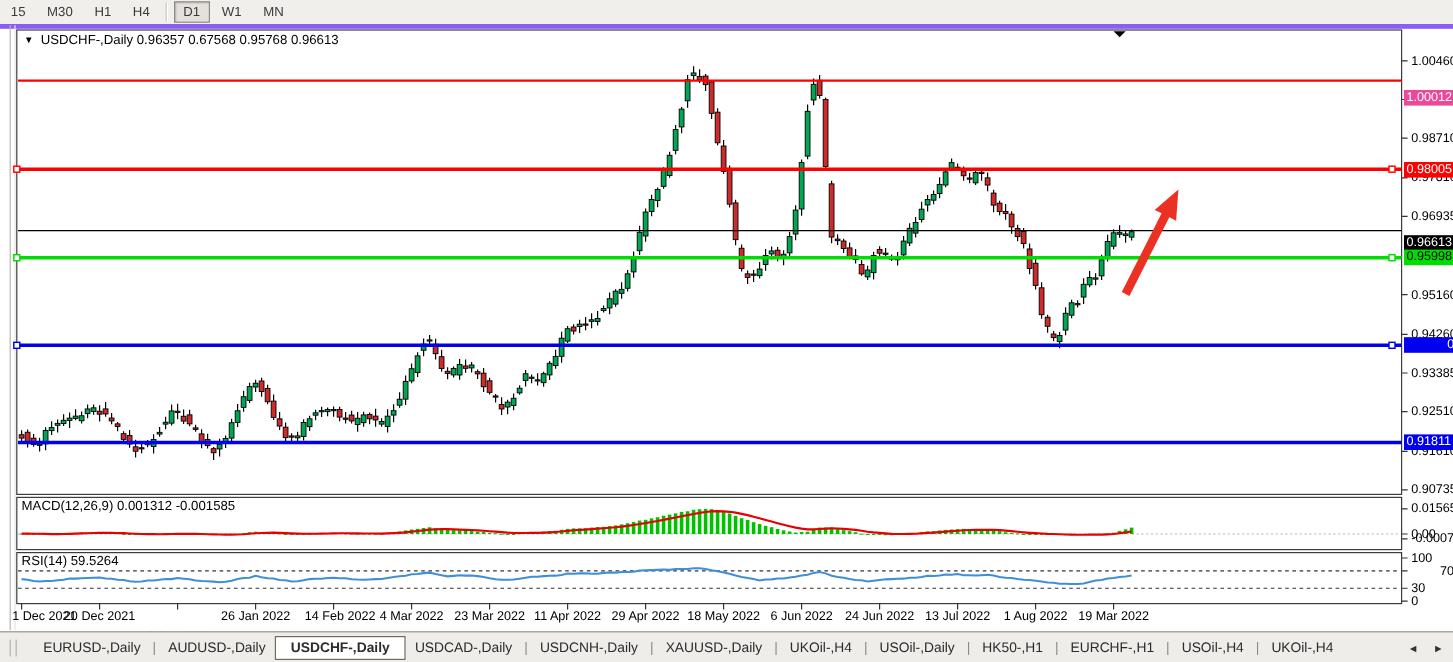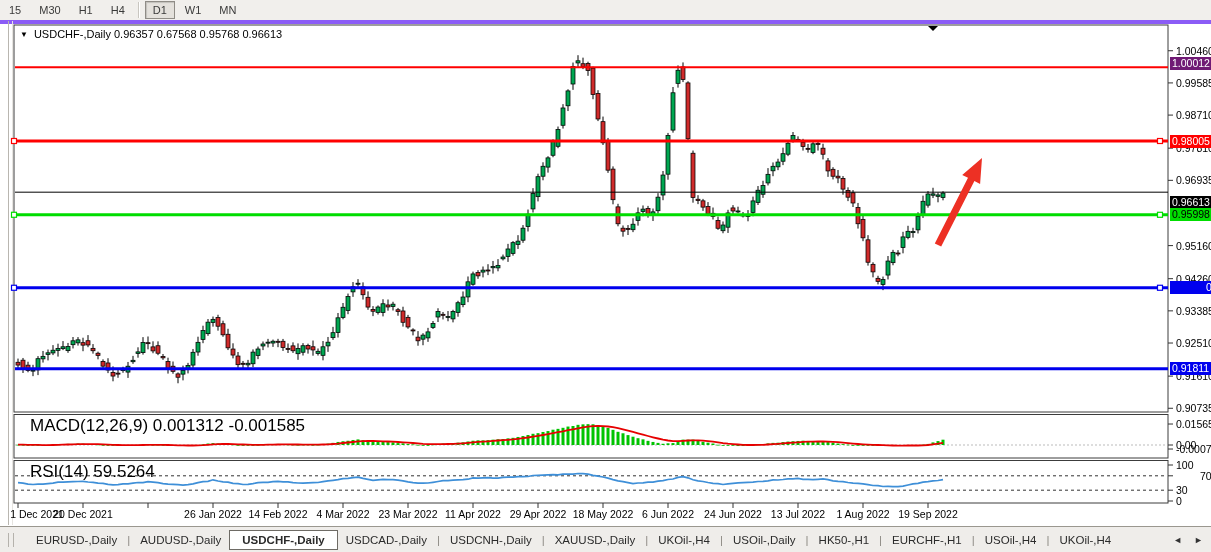--- a/index.html
+++ b/index.html
@@ -16,21 +16,21 @@
   
   #chart-title{position:absolute;left:20px;top:28px;font-size:11px;white-space:nowrap;z-index:5;}
   #chart-title .tri{font-size:8px;margin-right:6px;position:relative;top:-1px;}
   
   #chart-svg{position:absolute;left:0;top:0;z-index:1;}
   
   .ax-lab{position:absolute;left:1176px;width:34px;font-size:10.5px;line-height:12px;z-index:2;white-space:nowrap;}
   .badge{position:absolute;left:1170px;width:40px;height:13px;font-size:10.5px;line-height:13px;
          text-align:left;padding-left:2px;z-index:3;white-space:nowrap;}
   
-  .ind-lab{position:absolute;left:30px;font-size:17px;z-index:4;white-space:nowrap;}
+  .ind-lab{position:absolute;left:18px;font-size:11px;z-index:4;white-space:nowrap;}
   
   .date-lab{position:absolute;top:508px;width:70px;text-align:center;font-size:10.5px;z-index:2;white-space:nowrap;}
   
   #tab-bar{position:absolute;left:0;top:526px;width:1211px;height:26px;background:#efedea;
            border-top:1px solid #9a978f;display:flex;align-items:center;font-size:11.5px;color:#2b2b2b;z-index:6;}
   .tab-grip{width:4px;height:14px;border-left:1px solid #b5b2ac;border-right:1px solid #b5b2ac;margin:0 14px 0 8px;}
   .tab{padding:3px 8px;white-space:nowrap;cursor:default;}
   .tab.active{background:#ffffff;border:1px solid #6e6b65;font-weight:bold;padding:3px 12px;}
   .tab-sep{color:#8d8a84;padding:0 2px;}
   #tab-arrows{margin-left:auto;margin-right:8px;display:flex;gap:12px;font-size:9px;color:#333;align-items:center;}
@@ -702,50 +702,50 @@
       <div class="ax-lab" style="top: 77px;">0.99585</div>
       <div class="ax-lab" style="top: 109px;">0.98710</div>
       <div class="ax-lab" style="top: 142px;">0.97810</div>
       <div class="ax-lab" style="top: 174px;">0.96935</div>
       <div class="ax-lab" style="top: 240px;">0.95160</div>
       <div class="ax-lab" style="top: 273px;">0.94260</div>
       <div class="ax-lab" style="top: 305px;">0.93385</div>
       <div class="ax-lab" style="top: 337px;">0.92510</div>
       <div class="ax-lab" style="top: 370px;">0.91610</div>
       <div class="ax-lab" style="top: 402px;">0.90735</div>
-      <div class="badge" style="top: 57px; background: #701a75; color: rgb(255, 255, 255);">1.00012</div>
+      <div class="badge" style="top: 75px; background: #ec4899; color: rgb(255, 255, 255);">1.00012</div>
       <div class="badge" style="top: 135px; background: rgb(255, 0, 0); color: rgb(255, 255, 255);">0.98005</div>
       <div class="badge" style="top: 196px; background: rgb(0, 0, 0); color: rgb(255, 255, 255);">0.96613</div>
       <div class="badge" style="top: 208px; background: rgb(0, 221, 0); color: rgb(0, 0, 0);">0.95998</div>
       <div class="badge" style="top: 281px; background: rgb(0, 0, 238); color: rgb(255, 255, 255); padding-left: 36px;">0.94013</div>
       <div class="badge" style="top: 362px; background: rgb(0, 0, 238); color: rgb(255, 255, 255);">0.91811</div>
       <div class="ax-lab" style="top: 418px;">0.015654</div>
       <div class="ax-lab" style="top: 439px;">0.00</div>
       <div class="ax-lab" style="top: 443px;">-0.0007259</div>
       <div class="ax-lab" style="top: 459px;">100</div>
       <div class="ax-lab" style="top: 470px; margin-left: 24px;">70</div>
       <div class="ax-lab" style="top: 484px;">30</div>
       <div class="ax-lab" style="top: 495px;">0</div>
     </div>
   <div id="date-overlay">
       <div class="date-lab" style="left: 2px;">1 Dec 2021</div>
       <div class="date-lab" style="left: 48px;">20 Dec 2021</div>
       <div class="date-lab" style="left: 113px; margin-top: 16px;">7 Jan 2022</div>
       <div class="date-lab" style="left: 178px;">26 Jan 2022</div>
-      <div class="date-lab" style="left: 243px;">14 Feb 2022</div>
+      <div class="date-lab" style="left: 243px; text-align: right;">14 Feb 2022</div>
       <div class="date-lab" style="left: 308px;">4 Mar 2022</div>
       <div class="date-lab" style="left: 373px;">23 Mar 2022</div>
       <div class="date-lab" style="left: 438px;">11 Apr 2022</div>
       <div class="date-lab" style="left: 503px;">29 Apr 2022</div>
       <div class="date-lab" style="left: 568px;">18 May 2022</div>
       <div class="date-lab" style="left: 633px;">6 Jun 2022</div>
       <div class="date-lab" style="left: 698px;">24 Jun 2022</div>
       <div class="date-lab" style="left: 763px;">13 Jul 2022</div>
       <div class="date-lab" style="left: 828px;">1 Aug 2022</div>
-      <div class="date-lab" style="left: 893px;">19 Sep 2022</div>
+      <div class="date-lab" style="left: 893px;">19 Mar 2022</div>
     </div>
 
   <div id="tab-bar">
     <div class="tab-grip"></div>
     <div id="tabs-holder" style="display:flex;align-items:center;">
         <div class="tab">EURUSD-,Daily</div>
         <span class="tab-sep">|</span>
         <div class="tab">AUDUSD-,Daily</div>
         <div class="tab active">USDCHF-,Daily</div>
         <div class="tab">USDCAD-,Daily</div>

